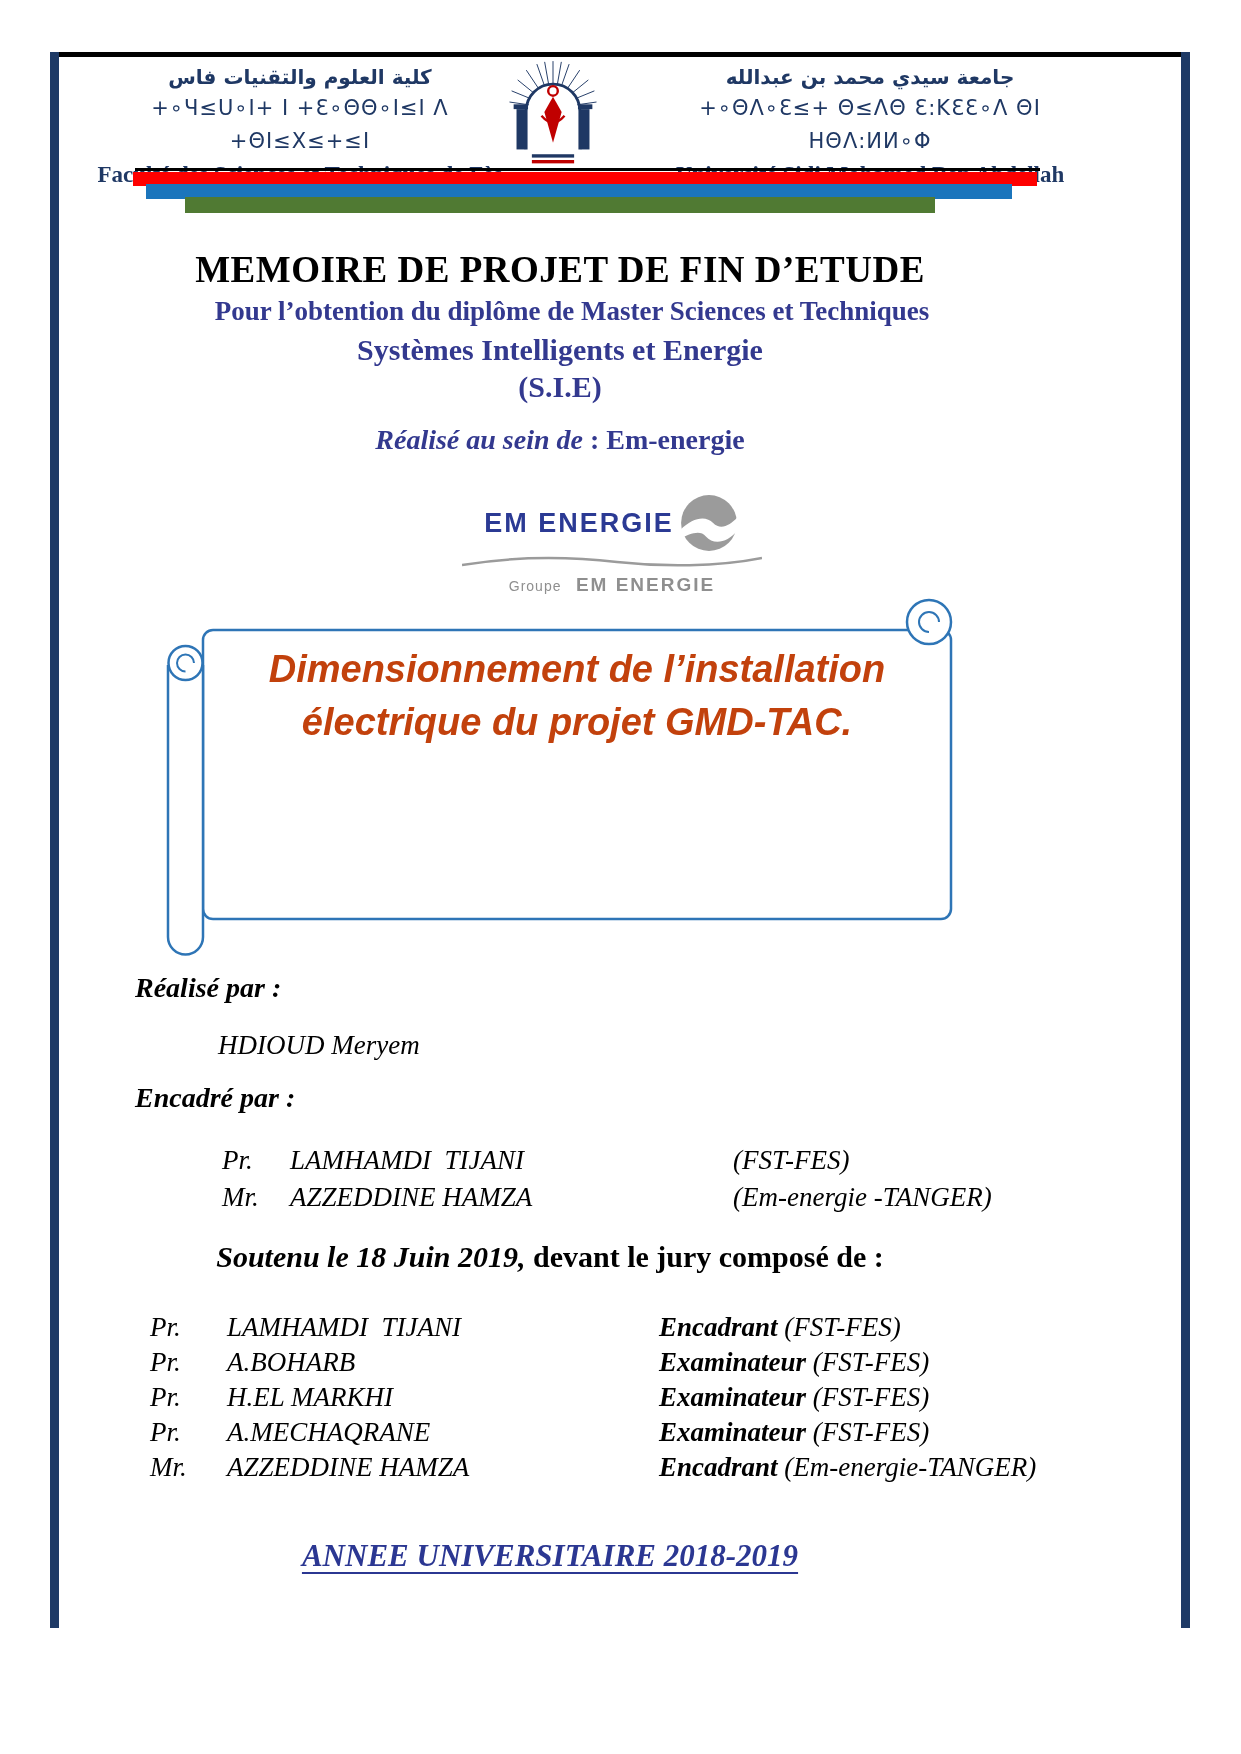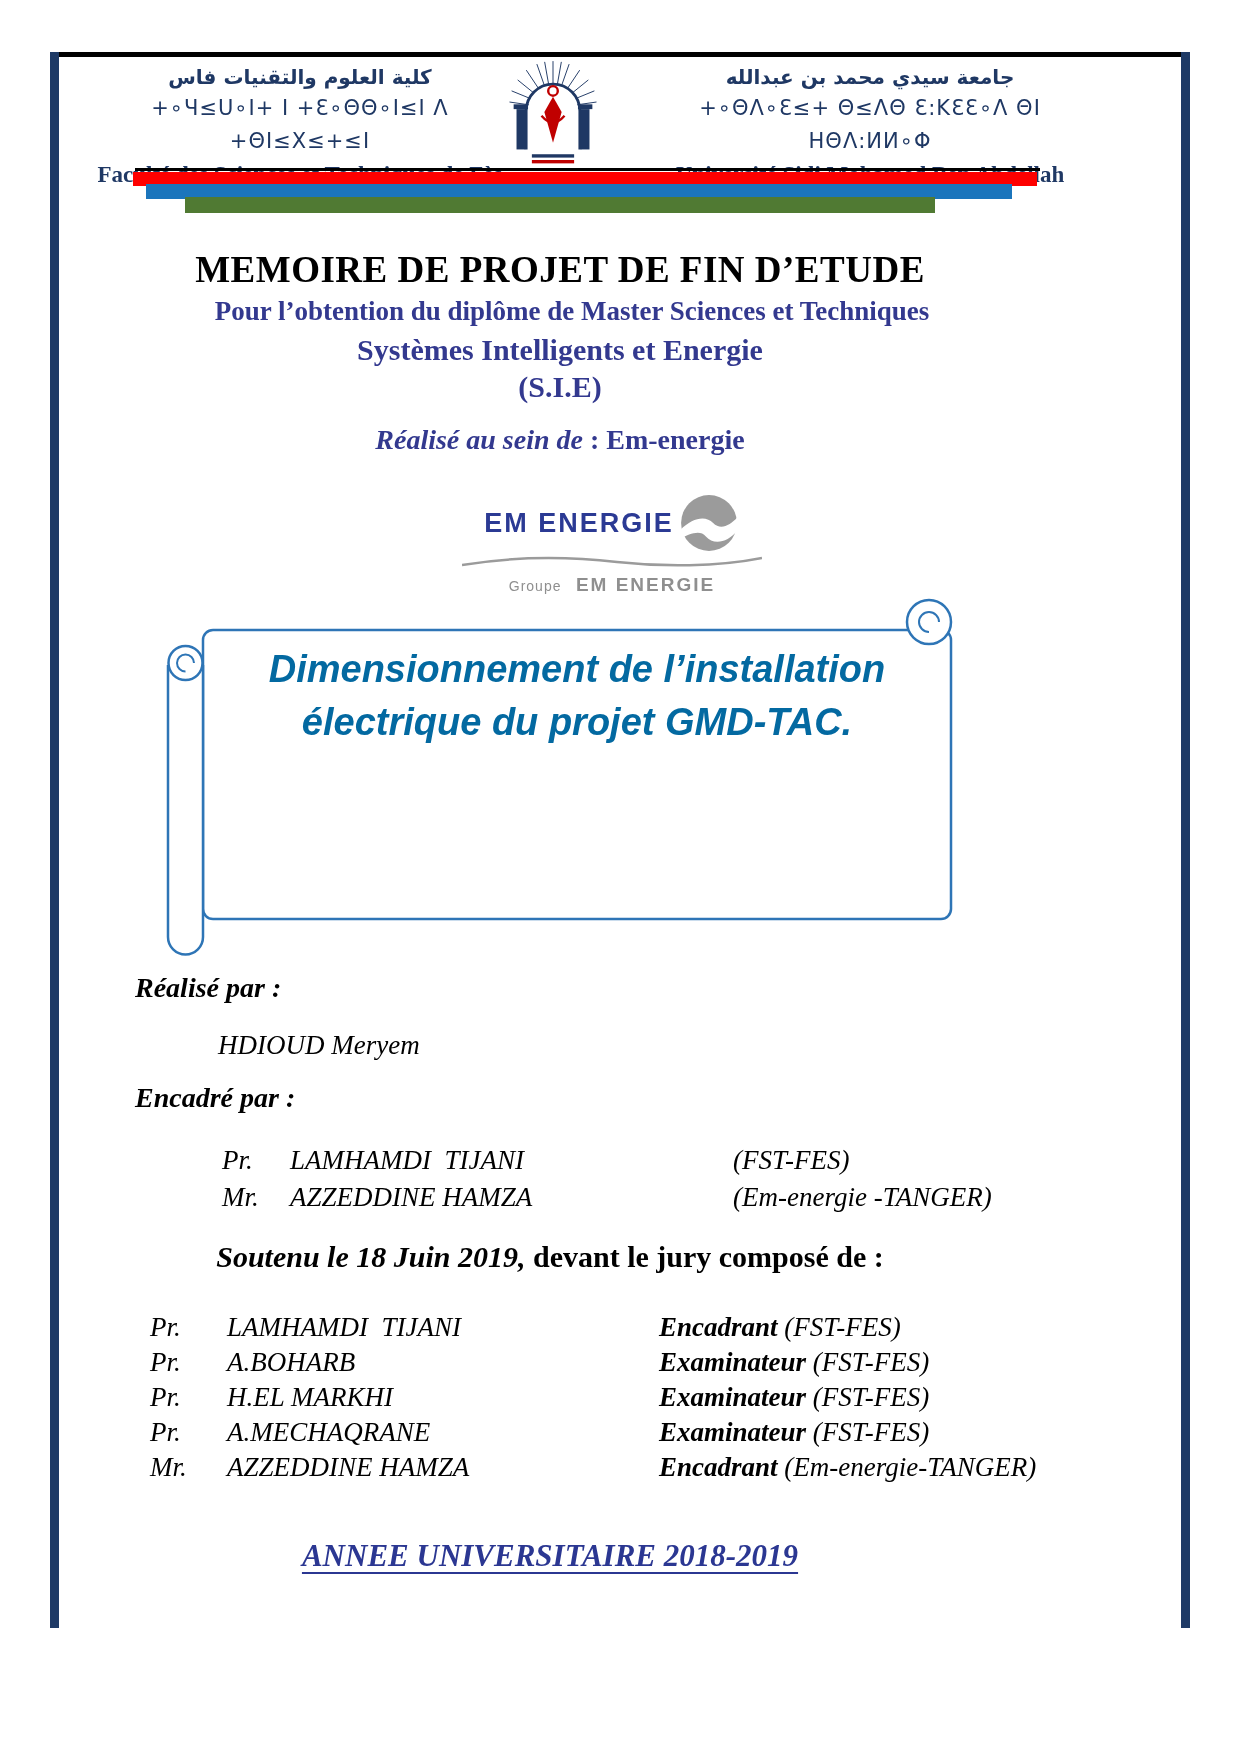--- a/index.html
+++ b/index.html
@@ -39,21 +39,21 @@
   .em-logo{left:462px;top:492px;width:300px;text-align:center;font-family:"Liberation Sans",sans-serif;}
   .em-row1{display:flex;align-items:center;justify-content:center;gap:4px;}
   .em-name{color:#2b3a94;font-size:27px;font-weight:bold;letter-spacing:2px;}
   .em-group{color:#8f8f8f;font-size:14px;letter-spacing:1px;margin-right:10px;}
   .em-group-name{color:#8f8f8f;font-size:19px;font-weight:bold;letter-spacing:2px;}
 
   
   .scroll-wrap{left:163px;top:597px;width:800px;height:365px;}
   .scroll-title{position:absolute;left:40px;top:46px;width:748px;text-align:center;
      font-family:"Liberation Sans",sans-serif;font-size:38px;font-weight:bold;font-style:italic;
-     line-height:53px;color:#0369a1;}
+     line-height:53px;color:#c2410c;}
 
   .sec-head{font-size:28px;font-weight:bold;font-style:italic;}
   .author-head{left:135px;top:972px;}
   .author-name{left:218px;top:1030px;font-size:27px;font-style:italic;}
   .sup-head{left:135px;top:1082px;}
   .sup-row1{top:1145px;}
   .sup-row2{top:1182px;}
   .sup-title{left:222px;font-size:27px;font-style:italic;}
   .sup-name{left:290px;font-size:27px;font-style:italic;}
   .sup-affil{left:733px;font-size:27px;font-style:italic;}

